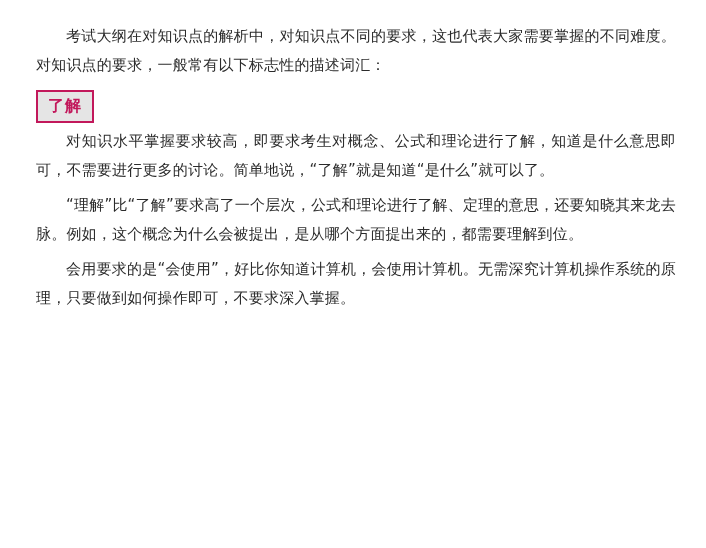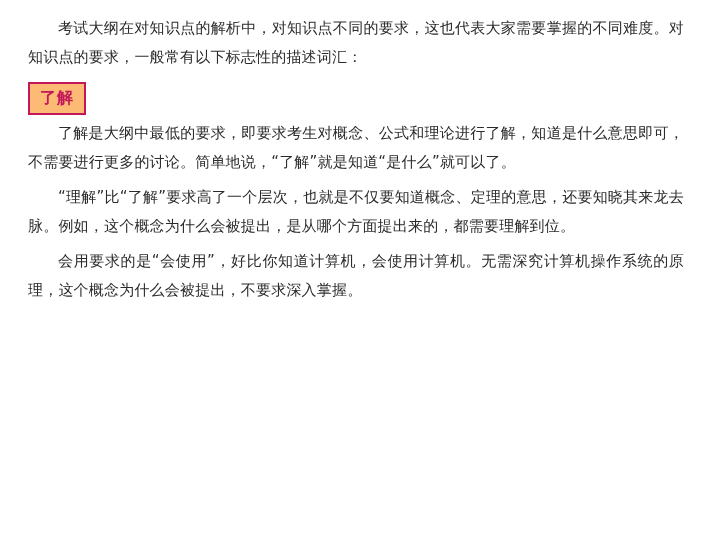--- a/index.html
+++ b/index.html
@@ -11,21 +11,21 @@
     width: 706px;
     height: 548px;
     font-family: "DejaVu Sans", "Liberation Sans", sans-serif;
     color: #222222;
     overflow: hidden;
   }
   .page {
     position: relative;
     width: 706px;
     height: 548px;
-    padding: 0;
+    padding: 8px;
     box-sizing: border-box;
   }
   .content {
     padding: 14px 22px 0 28px;
   }
   .para {
     font-size: 15px;
     line-height: 29px;
     color: #2b2b2b;
     text-align: justify;
@@ -41,47 +41,47 @@
     margin: 8px 0 4px 0;
   }
   .heading-box {
     display: inline-block;
     border: 2px solid #c2185b;
     color: #c2185b;
     font-weight: bold;
     font-size: 16px;
     line-height: 18px;
     padding: 5px 10px 6px 10px;
-    background: #fdba74;
+    background: #e5e5e5;
     letter-spacing: 1px;
   }
   .block {
     margin-bottom: 2px;
   }
 </style>
 </head>
 <body>
 
 <div class="page">
   <div class="content">
 
     <p class="para first">考试大纲在对知识点的解析中，对知识点不同的要求，这也代表大家需要掌握的不同难度。对知识点的要求，一般常有以下标志性的描述词汇：</p>
 
     <div class="block">
       <div class="heading-wrap">
         <span class="heading-box">了解</span>
       </div>
-      <p class="para">了解是大纲中最低的要求，即要求考生对概念、公式和理论进行了解，知道是什么意思即可，不需要进行更多的讨论。简单地说，“了解”就是知道“是什么”就可以了。</p>
+      <p class="para">对知识水平掌握要求较高，即要求考生对概念、公式和理论进行了解，知道是什么意思即可，不需要进行更多的讨论。简单地说，“了解”就是知道“是什么”就可以了。</p>
     </div>
 
     <div class="block">
-      <p class="para">“理解”比“了解”要求高了一个层次，也就是不仅要知道概念、定理的意思，还要知晓其来龙去脉。例如，这个概念为什么会被提出，是从哪个方面提出来的，都需要理解到位。</p>
+      <p class="para">“理解”比“了解”要求高了一个层次，公式和理论进行了解、定理的意思，还要知晓其来龙去脉。例如，这个概念为什么会被提出，是从哪个方面提出来的，都需要理解到位。</p>
     </div>
 
     <div class="block">
     </div>
 
     <div class="block">
-      <p class="para">会用要求的是“会使用”，好比你知道计算机，会使用计算机。无需深究计算机操作系统的原理，这个概念为什么会被提出，不要求深入掌握。</p>
+      <p class="para">会用要求的是“会使用”，好比你知道计算机，会使用计算机。无需深究计算机操作系统的原理，只要做到如何操作即可，不要求深入掌握。</p>
     </div>
 
   </div>
 </div>
 
 </body></html>

